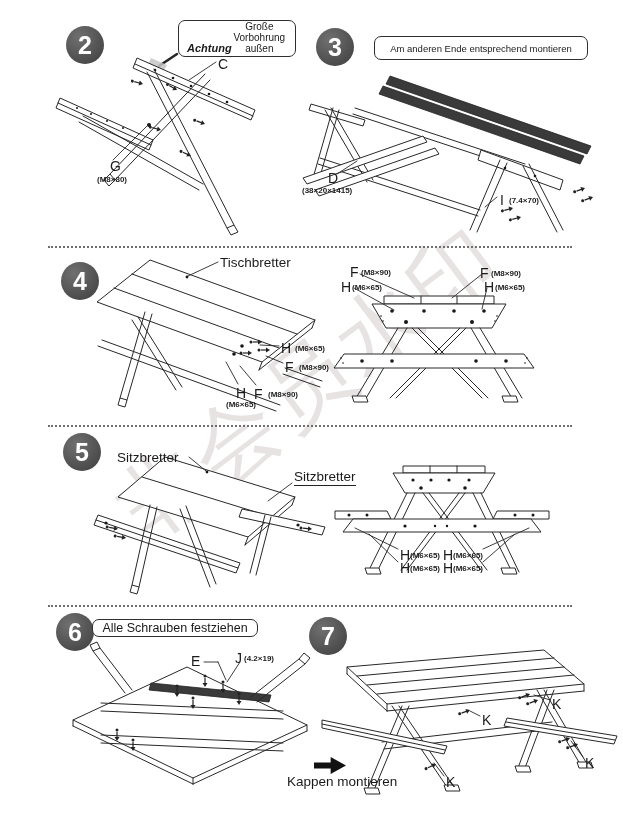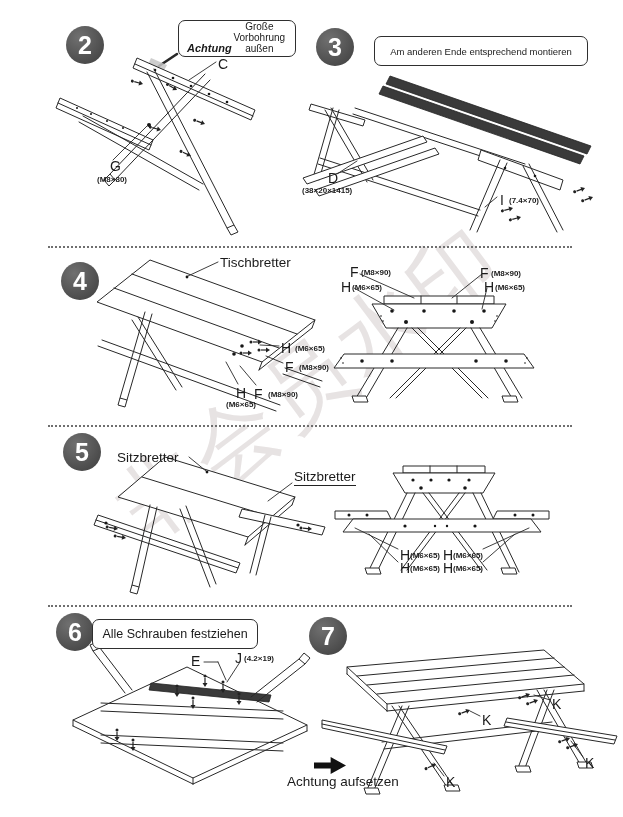--- a/index.html
+++ b/index.html
@@ -12,21 +12,21 @@
 
   .sep { position:absolute; left:48px; width:524px; height:0; border-top:2px dotted #6f6f6f; z-index:1; }
 
   .badge { position:absolute; width:38px; height:38px; border-radius:50%;
            background:radial-gradient(circle at 35% 30%, #707070, #3d3d3d);
            color:#fff; font-weight:bold; font-size:25px;
            display:flex; align-items:center; justify-content:center; z-index:3; }
 
   .callout { position:absolute; border:1.6px solid #2f2f2f; border-radius:7px; background:#fff;
              box-sizing:border-box; display:flex; align-items:center; justify-content:center;
-             text-align:center; font-size:9.5px; padding:14px 4px; z-index:3; }
+             text-align:center; font-size:9.5px; padding:8px 4px; z-index:3; }
   .callout.achtung { align-items:flex-end; padding:2px 8px; }
   .callout.achtung .ct { font-weight:bold; font-style:italic; font-size:11px; line-height:12px; }
   .callout.achtung .cb { font-size:10px; line-height:11px; }
 
   .lbl { position:absolute; font-size:14px; z-index:3; }
   .sz  { position:absolute; font-size:8px; font-weight:bold; z-index:3; }
   .part { position:absolute; font-size:13.5px; z-index:3; }
   .underline { border-bottom:1.2px solid #222; padding-bottom:1px; }
 
   .caption { position:absolute; font-size:13.5px; z-index:3; }
@@ -426,15 +426,15 @@
 
   <span class="lbl" style="left:191px;top:653px">E</span>
   <span class="lbl" style="left:235px;top:650px">J</span>
   <span class="sz" style="left:244px;top:654px">(4.2×19)</span>
 
   <span class="lbl" style="left:552px;top:696px">K</span>
   <span class="lbl" style="left:482px;top:712px">K</span>
   <span class="lbl" style="left:585px;top:755px">K</span>
   <span class="lbl" style="left:446px;top:774px">K</span>
   <div class="arrow-icon" style="left:314px;top:757px"></div>
-  <span class="caption" style="left:287px;top:774px">Achtung aufsetzen</span>
+  <span class="caption" style="left:287px;top:774px">Kappen montieren</span>
 
 </div>
 
 </body></html>

